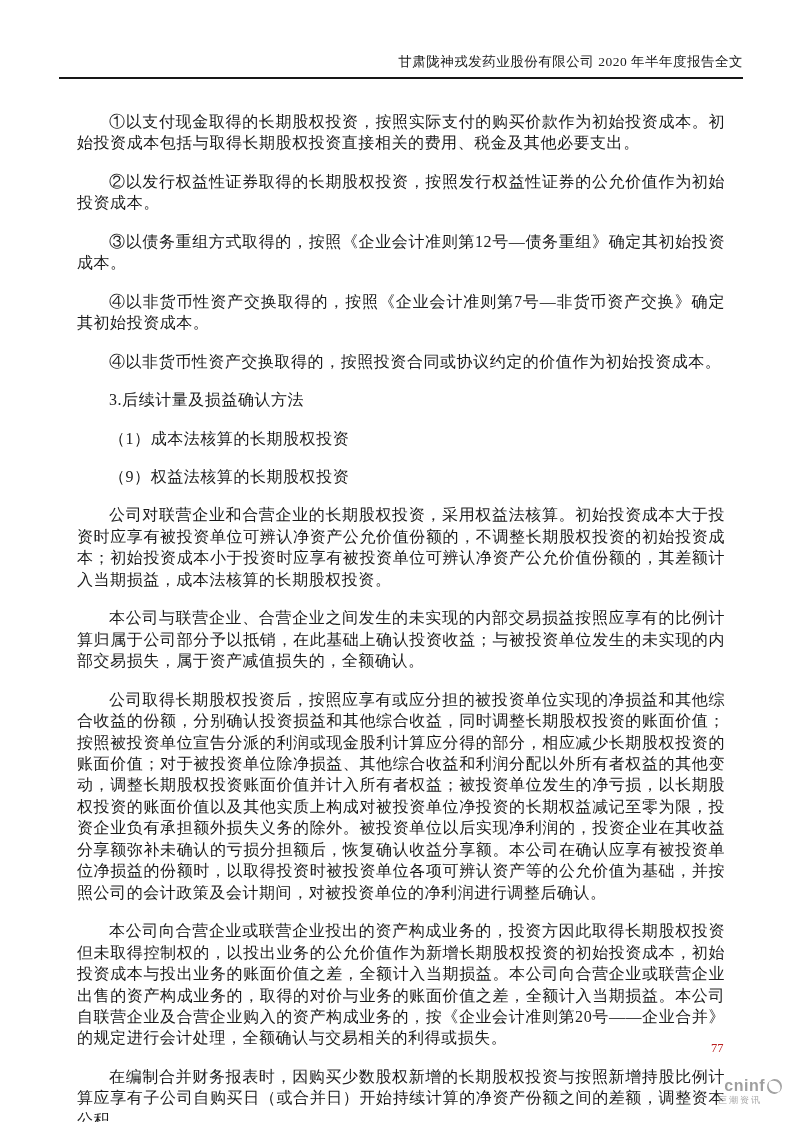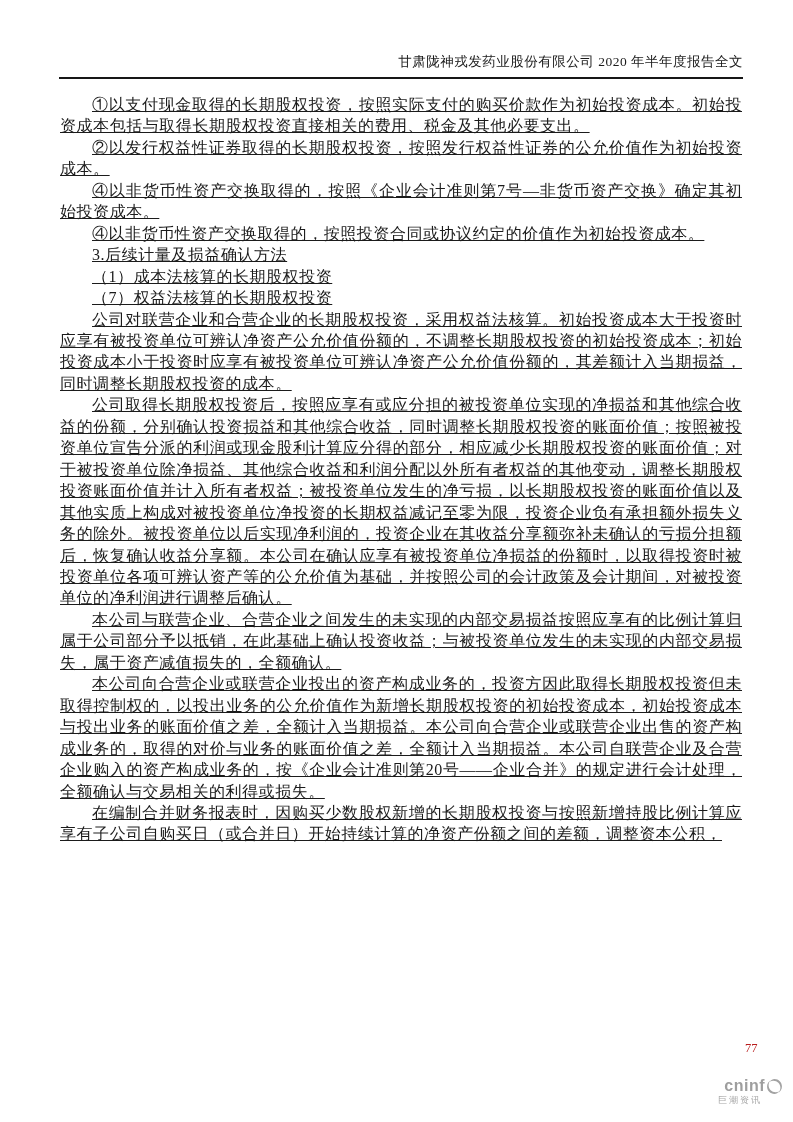--- a/index.html
+++ b/index.html
@@ -38,29 +38,28 @@
     left: 60px;
     width: 682px;
     font-size: 16px;
     line-height: 21.45px;
     letter-spacing: 0.55px;
     text-align: justify;
     text-justify: inter-ideograph;
     color: #1b1b1b;
   }
   .content p {
-    margin: 0;
+    margin: 17px;
     padding: 0;
     text-indent: 2em;
-    text-decoration: underline;
   }
   .page-number {
     position: absolute;
     top: 1041px;
-    left: 745px;
+    left: 711px;
     font-size: 12.5px;
     color: #b91c1c;
   }
   .logo {
     position: absolute;
     top: 1077px;
     right: 4px;
     width: 94px;
     color: #a2a2a2;
     font-family: "Liberation Sans", sans-serif;
@@ -106,28 +105,29 @@
 <body>
 
 <div class="page">
 
   <div class="header-title">甘肃陇神戎发药业股份有限公司 2020 年半年度报告全文</div>
   <div class="header-rule"></div>
 
   <div class="content">
     <p>①以支付现金取得的长期股权投资，按照实际支付的购买价款作为初始投资成本。初始投资成本包括与取得长期股权投资直接相关的费用、税金及其他必要支出。</p>
     <p>②以发行权益性证券取得的长期股权投资，按照发行权益性证券的公允价值作为初始投资成本。</p>
+    <p>③以债务重组方式取得的，按照《企业会计准则第12号—债务重组》确定其初始投资成本。</p>
     <p>④以非货币性资产交换取得的，按照《企业会计准则第7号—非货币资产交换》确定其初始投资成本。</p>
     <p>④以非货币性资产交换取得的，按照投资合同或协议约定的价值作为初始投资成本。</p>
     <p>3.后续计量及损益确认方法</p>
     <p>（1）成本法核算的长期股权投资</p>
-    <p>（7）权益法核算的长期股权投资</p>
-    <p>公司对联营企业和合营企业的长期股权投资，采用权益法核算。初始投资成本大于投资时应享有被投资单位可辨认净资产公允价值份额的，不调整长期股权投资的初始投资成本；初始投资成本小于投资时应享有被投资单位可辨认净资产公允价值份额的，其差额计入当期损益，同时调整长期股权投资的成本。</p>
+    <p>（9）权益法核算的长期股权投资</p>
+    <p>公司对联营企业和合营企业的长期股权投资，采用权益法核算。初始投资成本大于投资时应享有被投资单位可辨认净资产公允价值份额的，不调整长期股权投资的初始投资成本；初始投资成本小于投资时应享有被投资单位可辨认净资产公允价值份额的，其差额计入当期损益，成本法核算的长期股权投资。</p>
+    <p>本公司与联营企业、合营企业之间发生的未实现的内部交易损益按照应享有的比例计算归属于公司部分予以抵销，在此基础上确认投资收益；与被投资单位发生的未实现的内部交易损失，属于资产减值损失的，全额确认。</p>
     <p>公司取得长期股权投资后，按照应享有或应分担的被投资单位实现的净损益和其他综合收益的份额，分别确认投资损益和其他综合收益，同时调整长期股权投资的账面价值；按照被投资单位宣告分派的利润或现金股利计算应分得的部分，相应减少长期股权投资的账面价值；对于被投资单位除净损益、其他综合收益和利润分配以外所有者权益的其他变动，调整长期股权投资账面价值并计入所有者权益；被投资单位发生的净亏损，以长期股权投资的账面价值以及其他实质上构成对被投资单位净投资的长期权益减记至零为限，投资企业负有承担额外损失义务的除外。被投资单位以后实现净利润的，投资企业在其收益分享额弥补未确认的亏损分担额后，恢复确认收益分享额。本公司在确认应享有被投资单位净损益的份额时，以取得投资时被投资单位各项可辨认资产等的公允价值为基础，并按照公司的会计政策及会计期间，对被投资单位的净利润进行调整后确认。</p>
-    <p>本公司与联营企业、合营企业之间发生的未实现的内部交易损益按照应享有的比例计算归属于公司部分予以抵销，在此基础上确认投资收益；与被投资单位发生的未实现的内部交易损失，属于资产减值损失的，全额确认。</p>
     <p>本公司向合营企业或联营企业投出的资产构成业务的，投资方因此取得长期股权投资但未取得控制权的，以投出业务的公允价值作为新增长期股权投资的初始投资成本，初始投资成本与投出业务的账面价值之差，全额计入当期损益。本公司向合营企业或联营企业出售的资产构成业务的，取得的对价与业务的账面价值之差，全额计入当期损益。本公司自联营企业及合营企业购入的资产构成业务的，按《企业会计准则第20号——企业合并》的规定进行会计处理，全额确认与交易相关的利得或损失。</p>
     <p>在编制合并财务报表时，因购买少数股权新增的长期股权投资与按照新增持股比例计算应享有子公司自购买日（或合并日）开始持续计算的净资产份额之间的差额，调整资本公积，</p>
   </div>
 
   <div class="page-number">77</div>
 
   <div class="logo">
     <div class="logo-top">
       <span class="logo-brand">cninf</span>
       <span class="logo-swirl">

